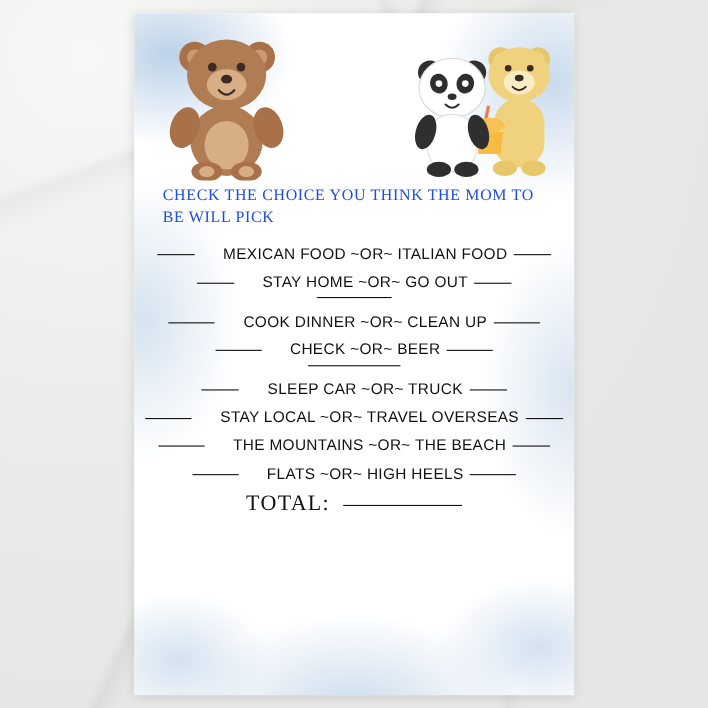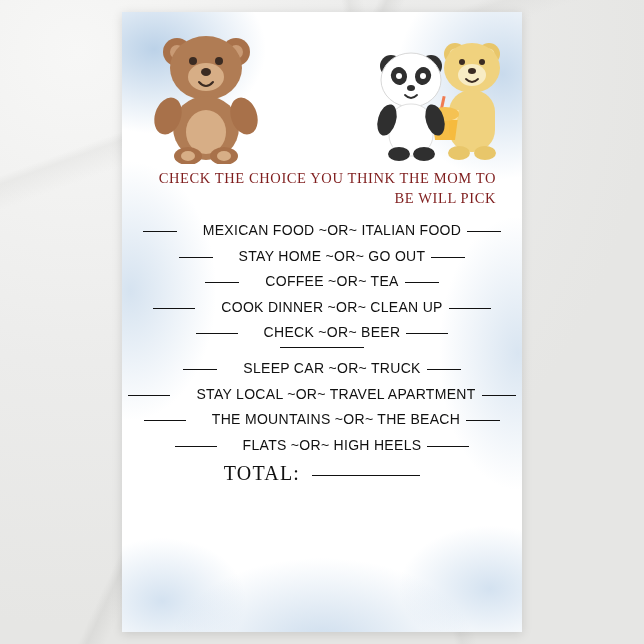--- a/index.html
+++ b/index.html
@@ -109,25 +109,25 @@
     position: absolute;
     right: 8px;
     top: 16px;
     width: 145px;
     height: 140px;
   }
 
   
   .instruction {
     margin: 2px 26px 0 26px;
-    text-align: right;
+    text-align: left;
     font-family: "Liberation Serif", serif;
     font-size: 14.5px;
     letter-spacing: 0.6px;
-    color: #7f1d1d;
+    color: #1d4ed8;
     line-height: 1.35;
   }
 
   
   .questions {
     margin-top: 14px;
     padding: 0 18px;
   }
   .qrow {
     display: flex;
@@ -249,21 +249,20 @@
         <span class="qtext">MEXICAN FOOD ~OR~ ITALIAN FOOD</span>
         <span class="blank" style="width:34px"></span>
       </div>
       <div class="qrow">
         <span class="blank" style="width:34px"></span>
         <span class="qtext">STAY HOME ~OR~ GO OUT</span>
         <span class="blank" style="width:34px"></span>
       </div>
       <div class="qrow">
         <span class="blank" style="width:34px"></span>
-        <span class="qtext">COFFEE  ~OR~ TEA</span>
         <span class="blank" style="width:34px"></span>
       </div>
       <div class="qrow">
         <span class="blank" style="width:42px"></span>
         <span class="qtext">COOK DINNER ~OR~ CLEAN UP</span>
         <span class="blank" style="width:42px"></span>
       </div>
       <div class="qrow">
         <span class="blank" style="width:42px"></span>
         <span class="qtext">CHECK  ~OR~ BEER</span>
@@ -273,21 +272,21 @@
         <span class="blank" style="width:42px"></span>
         <span class="blank" style="width:42px"></span>
       </div>
       <div class="qrow">
         <span class="blank" style="width:34px"></span>
         <span class="qtext">SLEEP CAR ~OR~ TRUCK</span>
         <span class="blank" style="width:34px"></span>
       </div>
       <div class="qrow">
         <span class="blank" style="width:42px"></span>
-        <span class="qtext">STAY LOCAL  ~OR~ TRAVEL APARTMENT</span>
+        <span class="qtext">STAY LOCAL  ~OR~ TRAVEL OVERSEAS</span>
         <span class="blank" style="width:34px"></span>
       </div>
       <div class="qrow">
         <span class="blank" style="width:42px"></span>
         <span class="qtext">THE MOUNTAINS ~OR~ THE BEACH</span>
         <span class="blank" style="width:34px"></span>
       </div>
       <div class="qrow">
         <span class="blank" style="width:42px"></span>
         <span class="qtext">FLATS ~OR~ HIGH HEELS</span>

